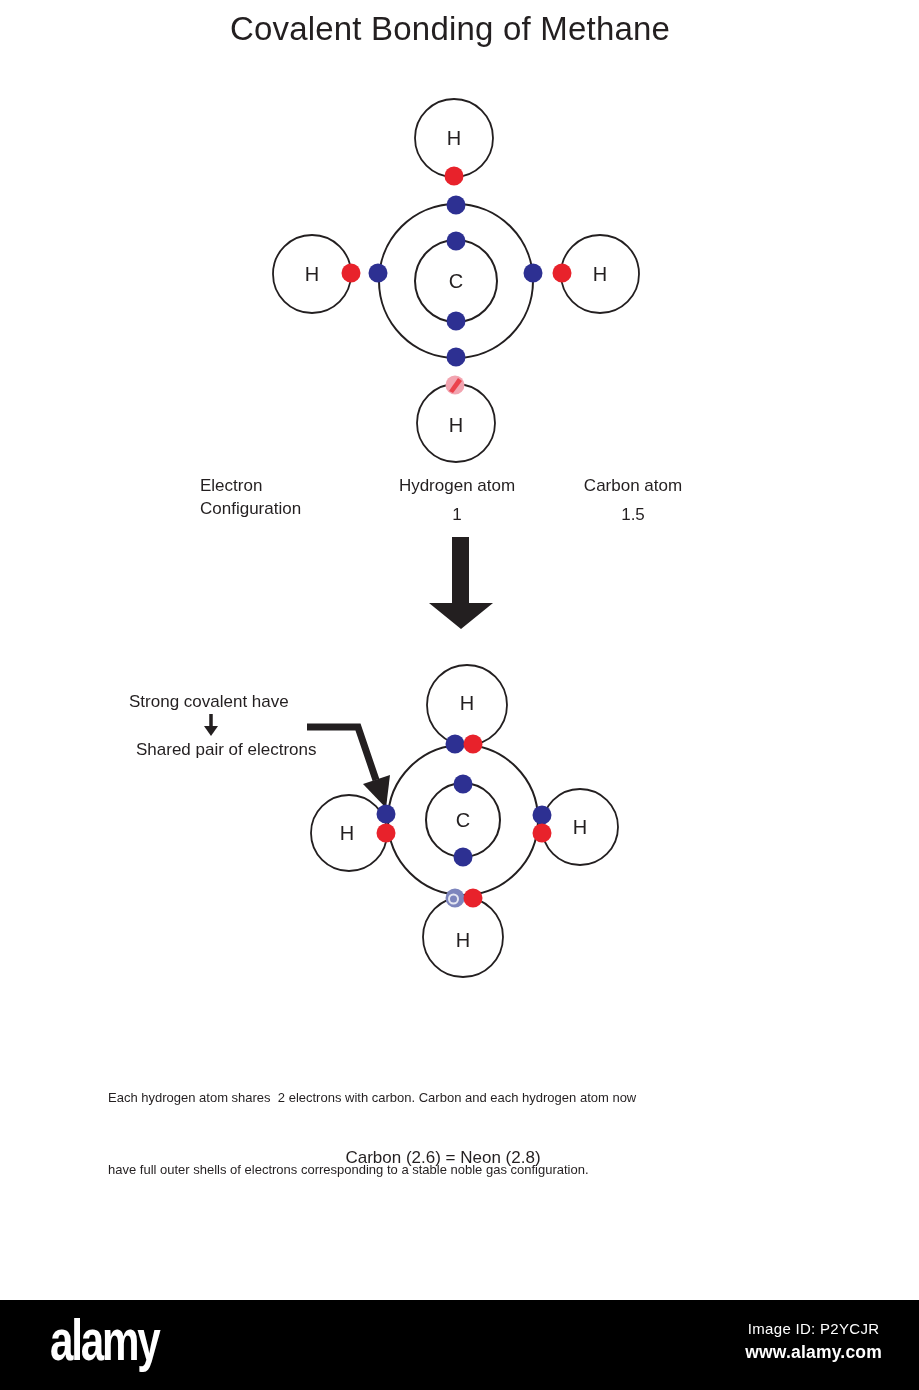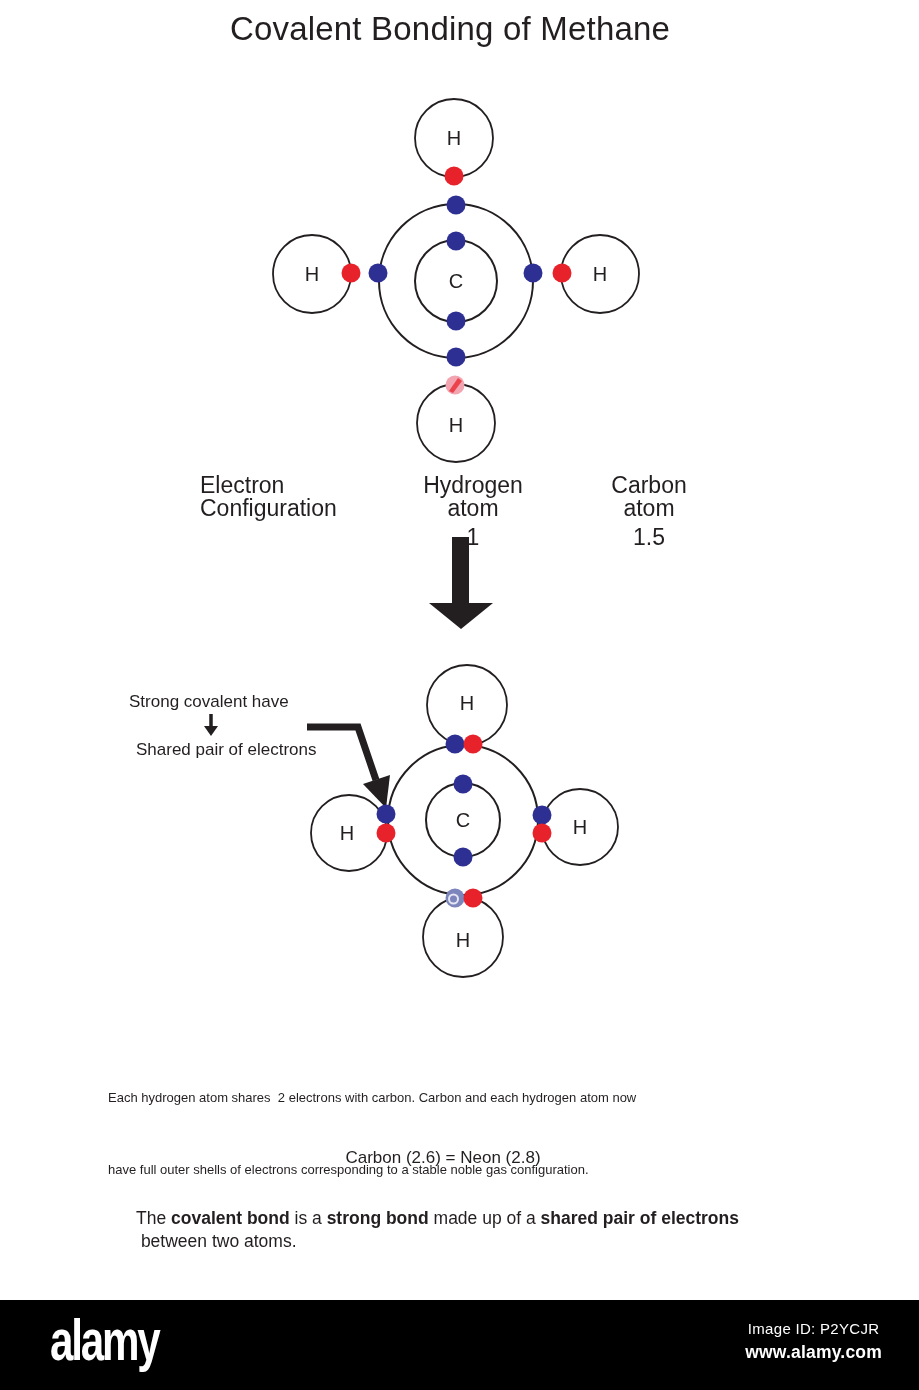--- a/index.html
+++ b/index.html
@@ -5,22 +5,22 @@
   html,body { margin:0; padding:0; background:#fff; }
   .page {
     position:relative; width:919px; height:1390px; background:#ffffff;
     font-family:"Liberation Sans", sans-serif; color:var(--ink); overflow:hidden;
   }
   .abs { position:absolute; }
   .title {
     top:10px; left:0; width:900px; text-align:center;
     font-size:33px; font-weight:500; letter-spacing:0.2px;
   }
-  .cap { font-size:23px; line-height:23px; }
-  .cap-center { text-align:center;margin-left:16px; }
+  .cap { font-size:17px; line-height:23px; }
+  .cap-center { text-align:center; }
   .cap-sub { margin-top:6px; }
   .diag-label { font-size:17px; white-space:nowrap; }
   .para { font-size:13px; line-height:24px; white-space:pre; }
   .eq { font-size:17px; width:400px; text-align:center; white-space:pre; }
   .statement { font-size:17.5px; line-height:23px; white-space:pre-wrap; width:640px; }
   .statement .b { font-weight:bold; }
 
   
   .shell  { fill:none; stroke:var(--ink); stroke-width:2; }
   .hshell { fill:none; stroke:var(--ink); stroke-width:1.8; }
@@ -140,21 +140,20 @@
     <circle class="dot-red" cx="473" cy="898" r="9.5"></circle>
   </svg>
 
   <div class="abs para" style="left:108px; top:1038px;">
     <div>Each hydrogen atom shares  2 electrons with carbon. Carbon and each hydrogen atom now</div>
     <div>have full outer shells of electrons corresponding to a stable noble gas configuration.</div>
   </div>
 
   <div class="abs eq" style="left:243px; top:1148px;">Carbon (2.6) = Neon (2.8)</div>
 
-  <div class="abs statement" style="left:136px; top:1207px;"><span>The </span><span class="b">covalent bond</span><span> is a </span><span class="b">strong bond</span><span> made up of a </span><span class="b">shared pair of electrons</span><br><span> between two atoms.</span></div>
 
   <div class="abs footer">
     <span class="footer-logo">alamy</span>
     <div class="footer-right">
       <div class="footer-id">Image ID: P2YCJR</div>
       <div class="footer-site">www.alamy.com</div>
     </div>
   </div>
 
 </div>

